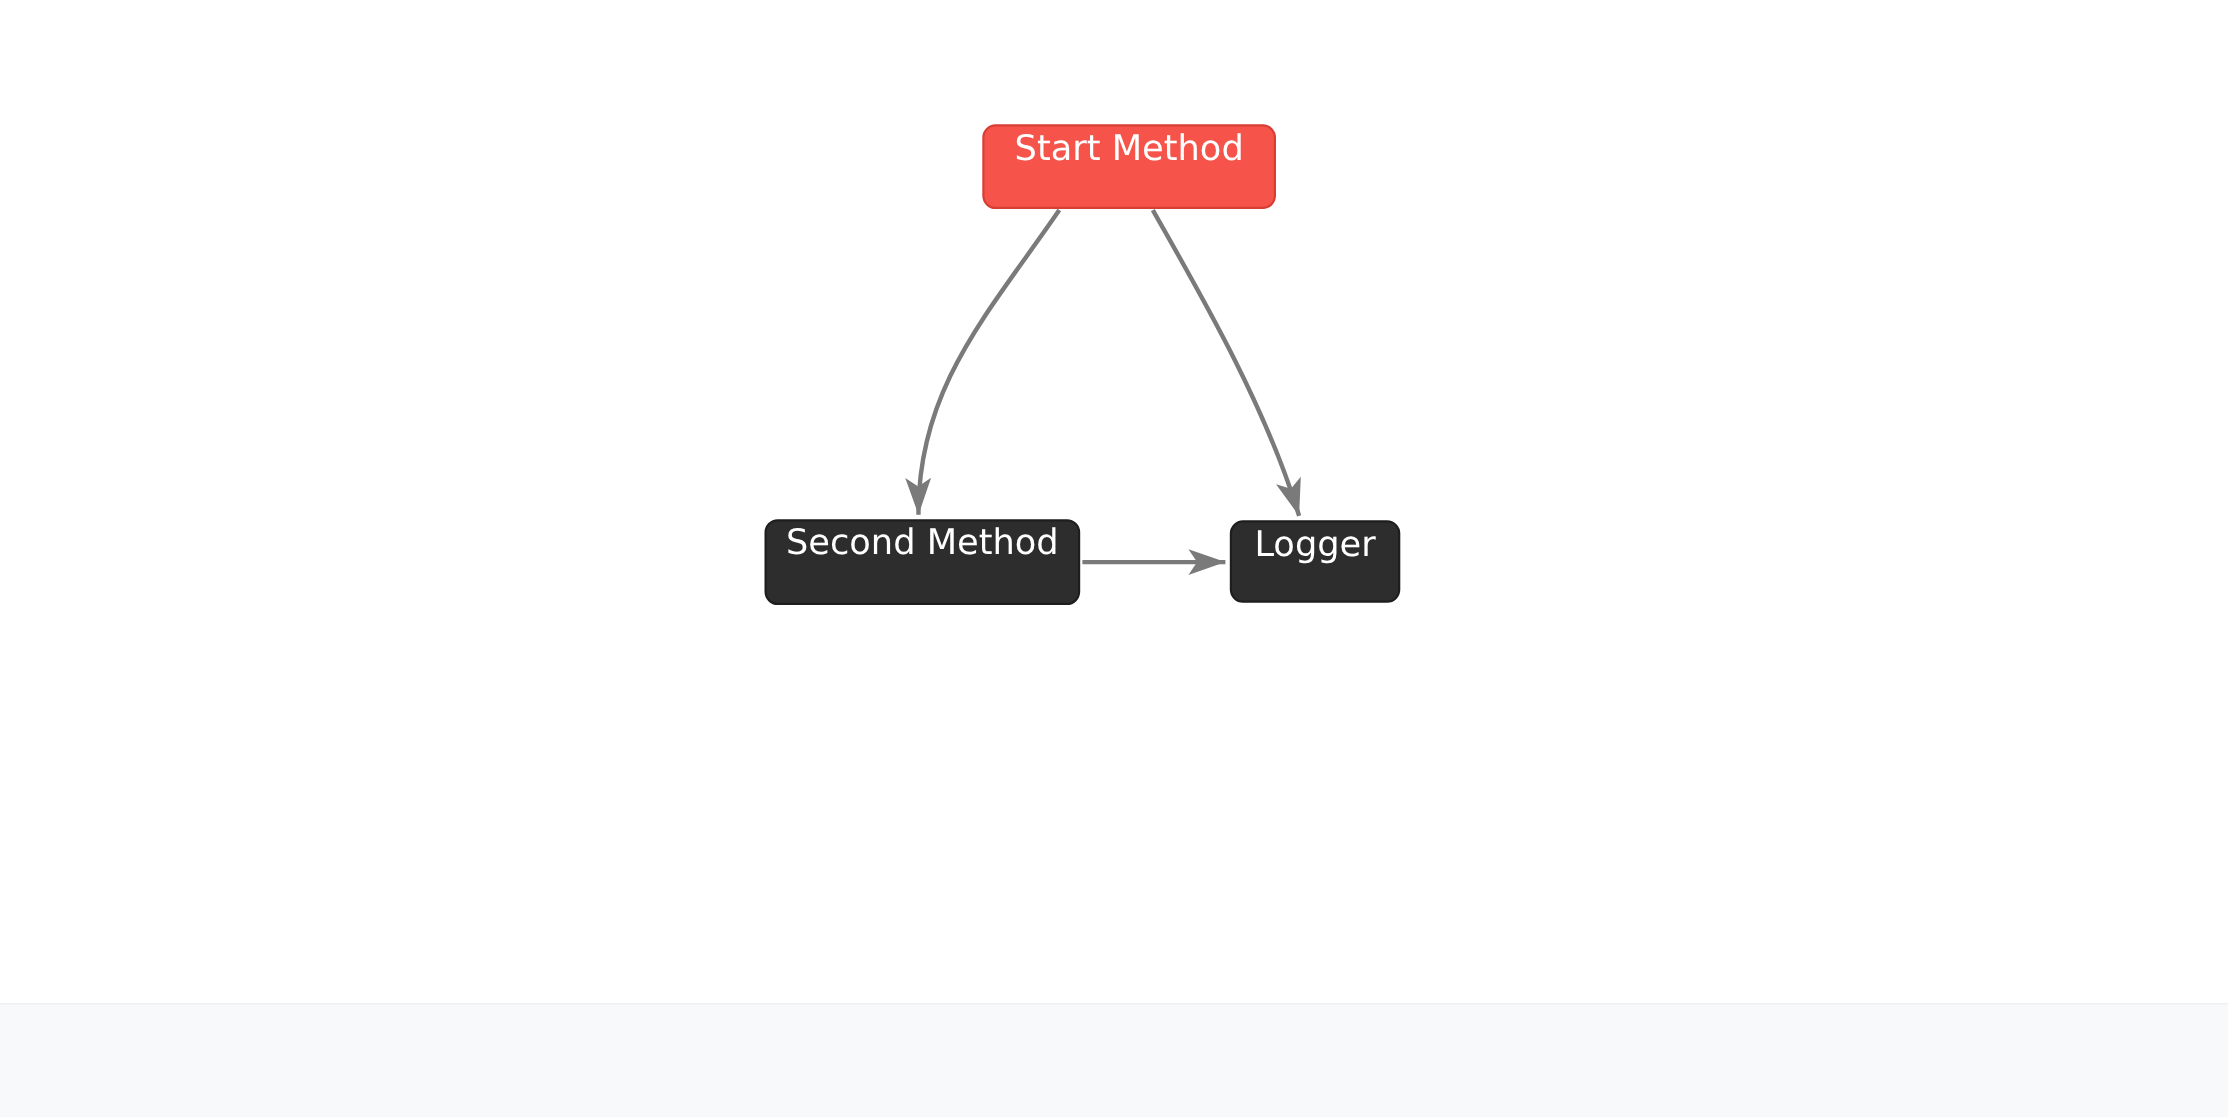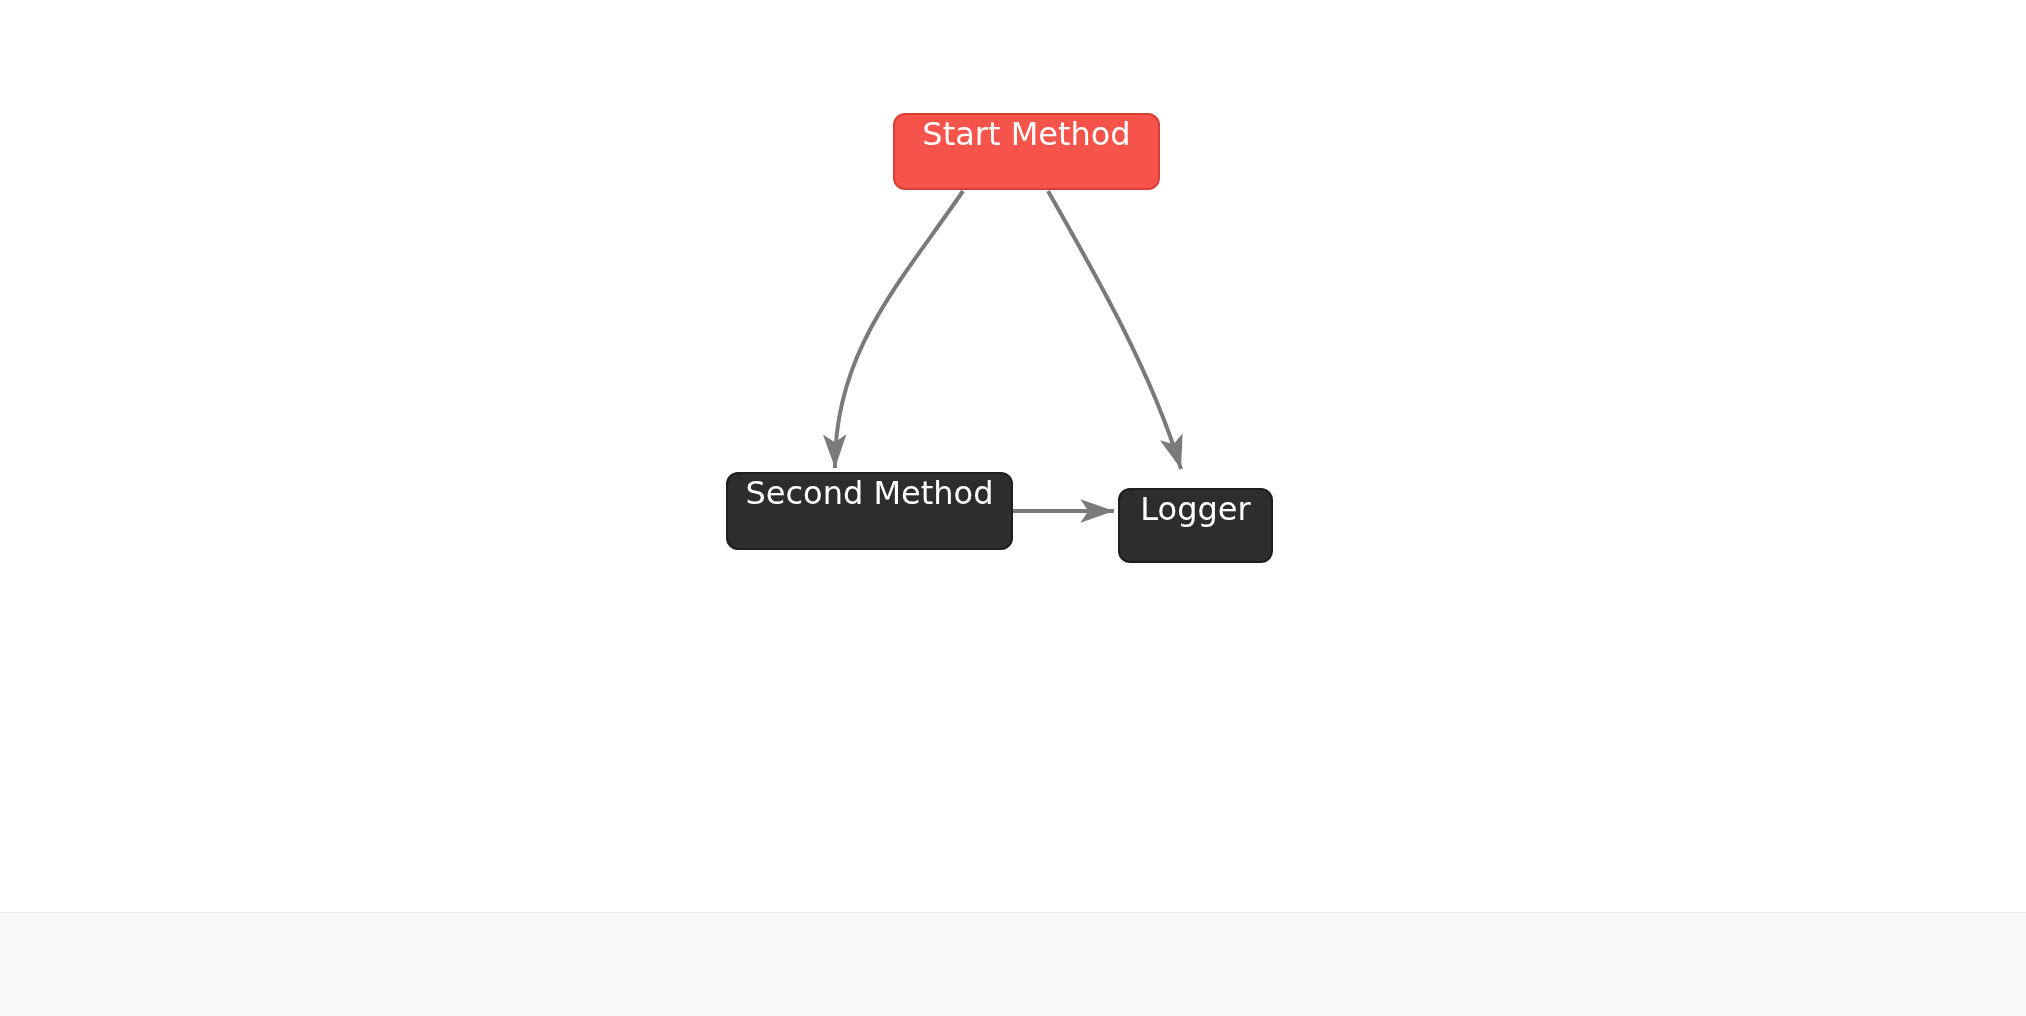--- a/index.html
+++ b/index.html
@@ -42,31 +42,30 @@
     white-space: nowrap;
     cursor: pointer;
   }
   .node-start {
     left: 893px; top: 113px;
     width: 267px; height: 77px;
     background: #F6544A;
     border: 2px solid #D93E34;
   }
   .node-method-second {
-    left: 726px; top: 472px;
+    left: 695px; top: 472px;
     width: 287px; height: 78px;
     background: #2D2D2D;
     border: 2px solid #1E1E1E;
   }
   .node-method-logger {
     left: 1118px; top: 473px;
     width: 155px; height: 75px;
     background: #2D2D2D;
     border: 2px solid #1E1E1E;
-    margin-top: 15px;
   }
 
   
   .legend-bar {
     position: absolute;
     left: 0;
     top: 912px;
     width: 2026px;
     height: 104px;
     background: #F8F9FA;

